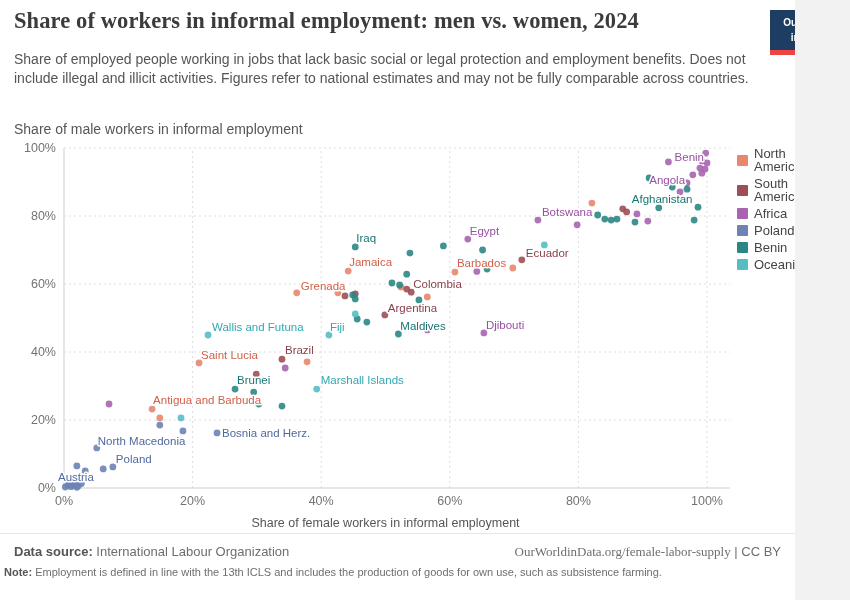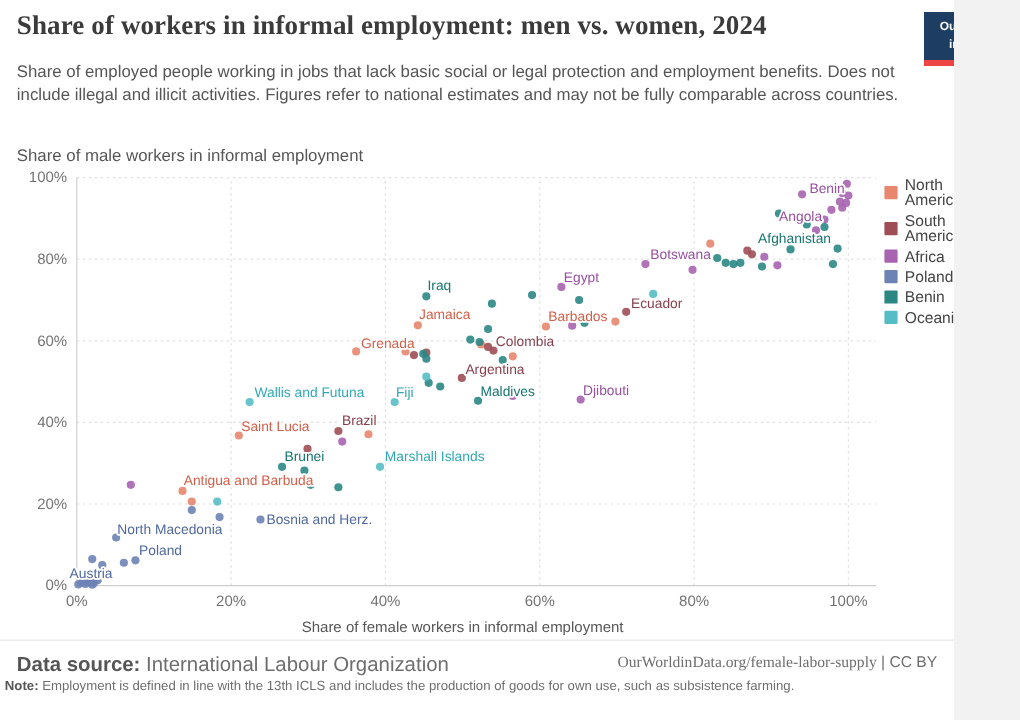--- a/index.html
+++ b/index.html
@@ -13,21 +13,21 @@
         display:flex;flex-direction:column;align-items:center;justify-content:center;line-height:15px;}
   .subtitle{position:absolute;left:14px;top:50px;width:738px;margin:0;
             font-size:14px;line-height:19px;color:#555;}
   .y-axis-title{position:absolute;left:14px;top:121px;font-size:14px;color:#565656;}
   svg.plot{position:absolute;left:0;top:0;}
   .legend{position:absolute;left:737px;top:147px;}
   .legend-item{display:flex;align-items:center;margin-bottom:4px;cursor:pointer;}
   .legend-swatch{width:11px;height:11px;border-radius:1px;margin-right:6px;flex:0 0 auto;}
   .legend-label{font-size:13px;color:#444;line-height:13px;}
   .divider{position:absolute;left:0;top:533px;width:850px;border-top:1px solid #e6e6e6;}
-  .footer-row1{position:absolute;left:14px;top:544px;width:822px;font-size:17px;color:#6e6e6e;}
+  .footer-row1{position:absolute;left:14px;top:544px;width:822px;font-size:13px;color:#6e6e6e;}
   .footer-right{position:absolute;right:14px;top:544px;font-size:13px;color:#6e6e6e;}
   .footer-row2{position:absolute;left:4px;top:566px;width:822px;font-size:11px;color:#6e6e6e;}
   .bold-gray{font-weight:700;color:#555;}
   .src-link{color:#6e6e6e;text-decoration:none;font-family:Liberation Serif, serif;}
   text{font-family:"Liberation Sans","DejaVu Sans",sans-serif;}
   .tick-label{font-size:12.5px;fill:#737373;}
   .x-axis-title{font-size:12.5px;fill:#565656;}
   .clabel{font-size:11.5px;paint-order:stroke;stroke:#ffffff;stroke-width:3px;
           stroke-linejoin:round;font-weight:400;}
 </style>

